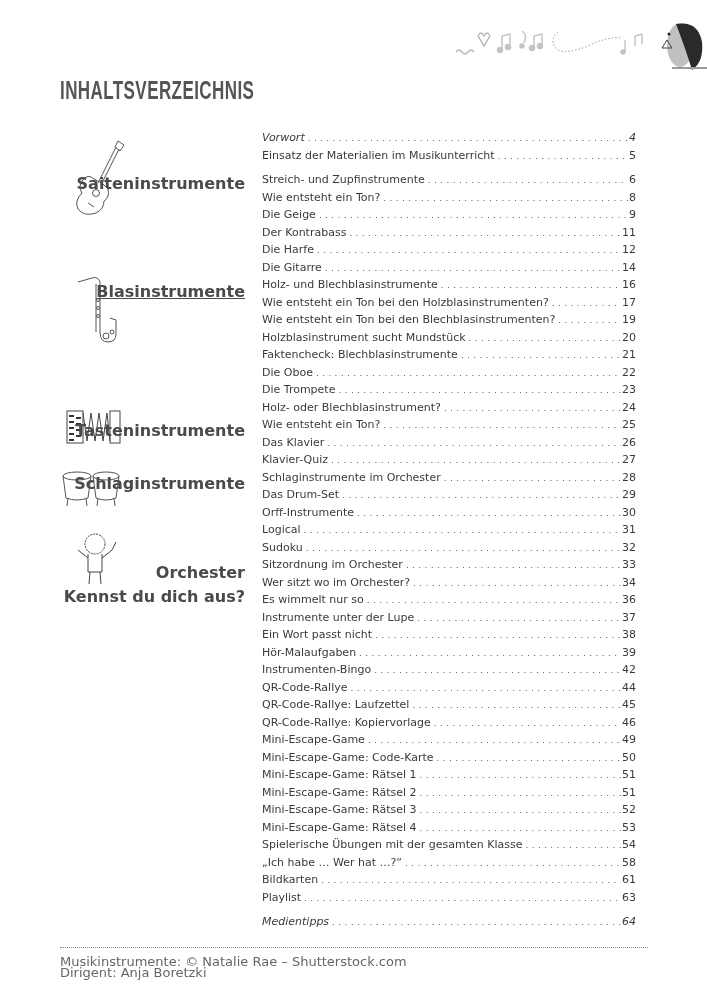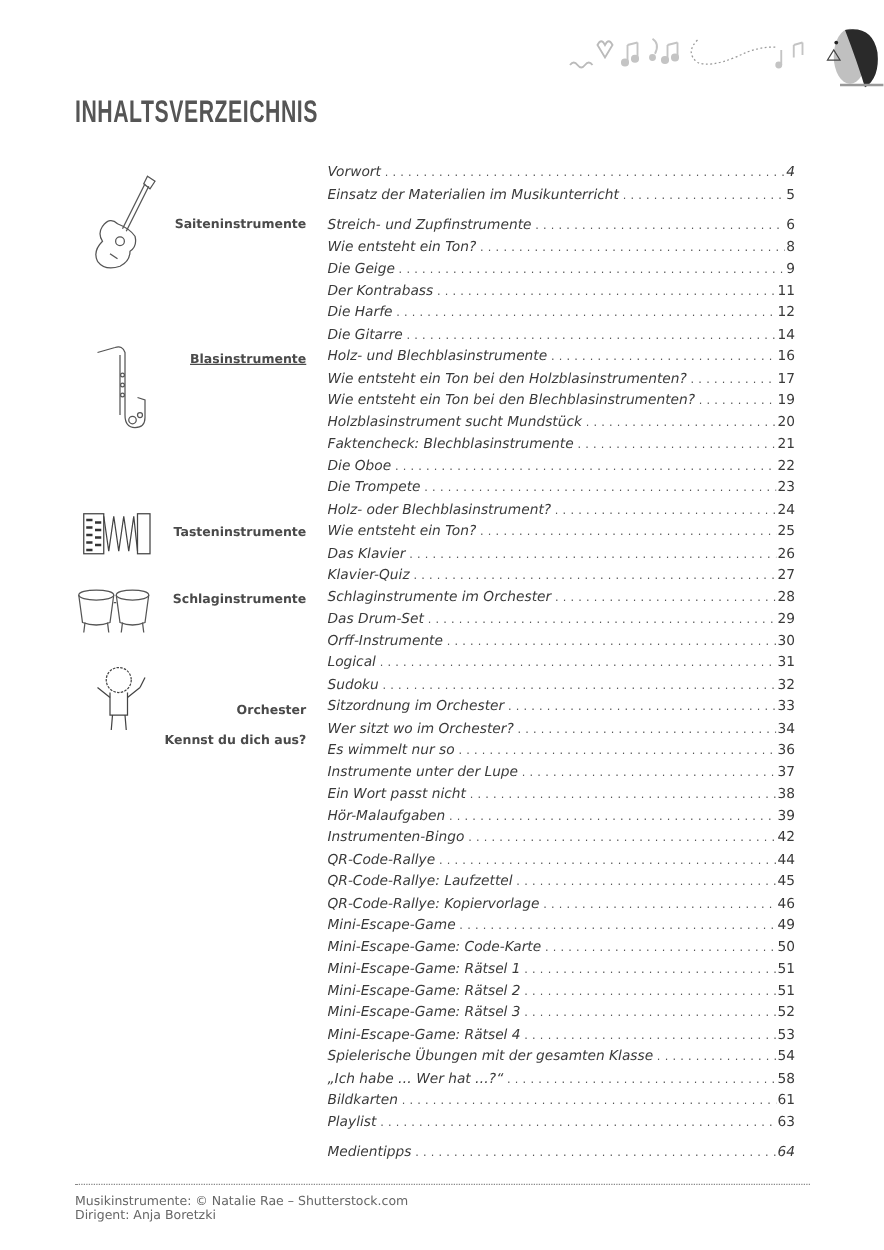--- a/index.html
+++ b/index.html
@@ -4,34 +4,34 @@
 <style>
   html, body { margin: 0; padding: 0; background: #ffffff; }
   body { width: 707px; height: 1000px; position: relative; overflow: hidden;
          font-family: "DejaVu Sans", "Liberation Sans", sans-serif; color: #3a3a3a; }
 
   .deco { position: absolute; left: 440px; top: 10px; width: 267px; height: 60px; }
 
   .title { position: absolute; left: 60px; top: 76px; font-family: "Liberation Sans", sans-serif;
            font-weight: bold; font-size: 20px; letter-spacing: 0.5px; color: #555; transform: scaleY(1.25) scaleX(0.85); transform-origin: left top; }
 
-  .cat { position: absolute; right: 462px; font-size: 10px; font-weight: bold; color: #4a4a4a; white-space: nowrap; }
+  .cat { position: absolute; right: 462px; font-size: 16px; font-weight: bold; color: #4a4a4a; white-space: nowrap; }
   .illus { position: absolute; }
 
   .toc { position: absolute; left: 262px; width: 374px; top: 131px; text-align: center; }
   .row { display: flex; align-items: baseline; height: 17.5px; font-size: 11px; color: #3a3a3a; }
-  .row .label { white-space: nowrap; padding-right: 3px; font-style: italic; }
+  .row .label { white-space: nowrap; padding-right: 3px; }
   .row .dots { flex: 1; overflow: hidden; white-space: nowrap; color: #555; letter-spacing: 2.4px; font-size: 9px; }
   .row .dots::before { content: ". . . . . . . . . . . . . . . . . . . . . . . . . . . . . . . . . . . . . . . . . . . . . . . . . . . . . . . . . . . . . . . . . . . . . . . . . . . . . . . . . . . . . . . . . . . . . . . . . . . . . . . ."; letter-spacing: 0; word-spacing: 0.5px; }
   .row .page { white-space: nowrap; padding-left: 1px; }
   .row.italic .label, .row.italic .page { font-style: italic; }
   .gap { height: 7px; }
 
   .sep { position: absolute; left: 60px; width: 588px; top: 947px; border-top: 1px dotted #888; }
-  .credits { position: absolute; left: 60px; top: 956px; font-size: 10px; color: #666; line-height: 11px; }
+  .credits { position: absolute; left: 60px; top: 956px; font-size: 13px; color: #666; line-height: 11px; }
 </style>
 </head>
 <body>
 
 <svg class="deco" viewBox="0 0 267 60">
   <g fill="none" stroke="#bbb" stroke-width="1.5">
     <path d="M 16 42 q 3 -4 6 0 q 3 4 6 0 q 3 -4 6 0"></path>
     <path d="M 38 26 q 3 -6 6 0 q 3 -6 6 0 l -6 10 z"></path>
   </g>
   <g fill="#c4c4c4" stroke="#c4c4c4" stroke-width="1.5">

